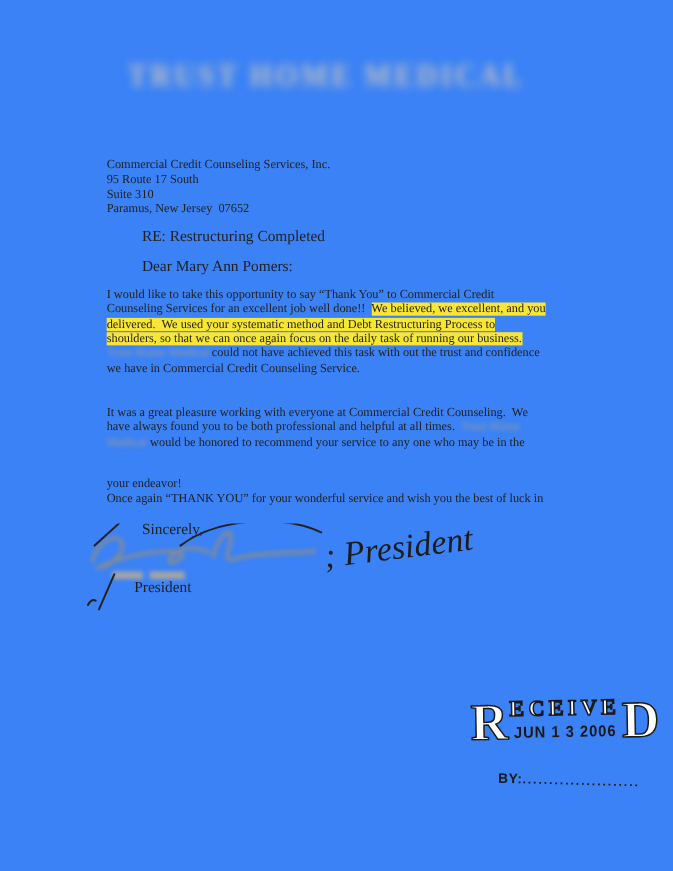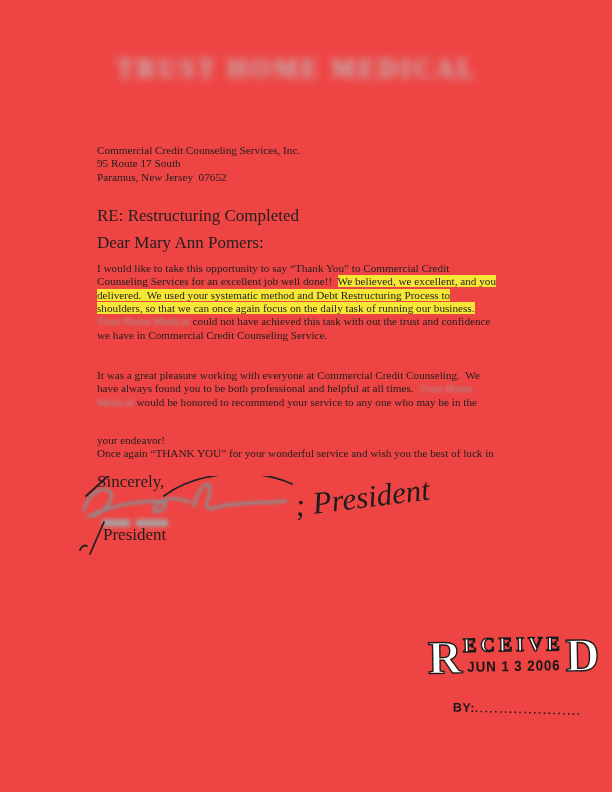--- a/index.html
+++ b/index.html
@@ -1,38 +1,38 @@
 <!DOCTYPE html>
 <html><head>
 <meta charset="utf-8">
 <style>
   html,body{margin:0;padding:0;background:#ffffff;}
   #page{
-    position:relative;width:612px;height:792px;background:#ef4444;overflow:hidden;
+    position:relative;width:612px;height:792px;background:#3b82f6;overflow:hidden;
     font-family:"Liberation Serif", serif;color:#1f1f1f;
   }
   .abs{position:absolute;}
-  .txt{font-size:17px;line-height:13.35px;white-space:pre;}
+  .txt{font-size:14px;line-height:13.35px;white-space:pre;margin-left:32px;}
   .line{white-space:pre;font-size:11.2px;line-height:13.35px;}
   .hl{background:#f8e636;}
   .redacted{color:#9a9a9a;filter:blur(1.7px);}
   #letterhead{
     left:97px;top:54px;width:400px;text-align:center;
     font-size:26px;font-weight:bold;letter-spacing:3px;
     color:#c0c0c0;filter:blur(4px);transform:scaleY(1.12);
     font-family:"Liberation Serif", serif;white-space:pre;
   }
   #recipient-address{left:97px;top:144px;}
   #subject-line{left:97px;top:209px;}
   #salutation{left:97px;top:236px;}
   #para-1{left:97px;top:262px;}
   #para-2{left:97px;top:369px;}
   #para-3{left:97px;top:434px;}
   #valediction{left:97px;top:475px;}
-  #signer-title{left:103px;top:528px;}
+  #signer-title{left:90px;top:528px;}
   #signature-svg{left:78px;top:476px;}
   
   #received-stamp{
     left:428px;top:633px;display:flex;align-items:flex-start;
     transform:rotate(-1deg);color:#1a1a1a;
   }
   .stamp-outline{
     font-family:"Liberation Serif", serif;font-weight:bold;
     color:#ffffff;-webkit-text-stroke:1.4px #1a1a1a;text-shadow:0 0 0.6px #1a1a1a;
     line-height:1;
@@ -53,20 +53,21 @@
 </head>
 <body>
 
 <div id="page">
 
   <div id="letterhead" class="abs">TRUST HOME MEDICAL</div>
 
   <div id="recipient-address" class="abs">
       <div class="line">Commercial Credit Counseling Services, Inc.</div>
       <div class="line">95 Route 17 South</div>
+      <div class="line">Suite 310</div>
       <div class="line">Paramus, New Jersey  07652</div>
     </div>
 
   <div id="subject-line" class="abs txt">RE: Restructuring Completed</div>
 
   <div id="salutation" class="abs txt">Dear Mary Ann Pomers:</div>
 
   <div id="para-1" class="abs">
       <div class="line"><span>I would like to take this opportunity to say “Thank You” to Commercial Credit</span></div>
       <div class="line"><span>Counseling Services for an excellent job well done!!  </span><span class="hl">We believed, we excellent, and you</span></div>

